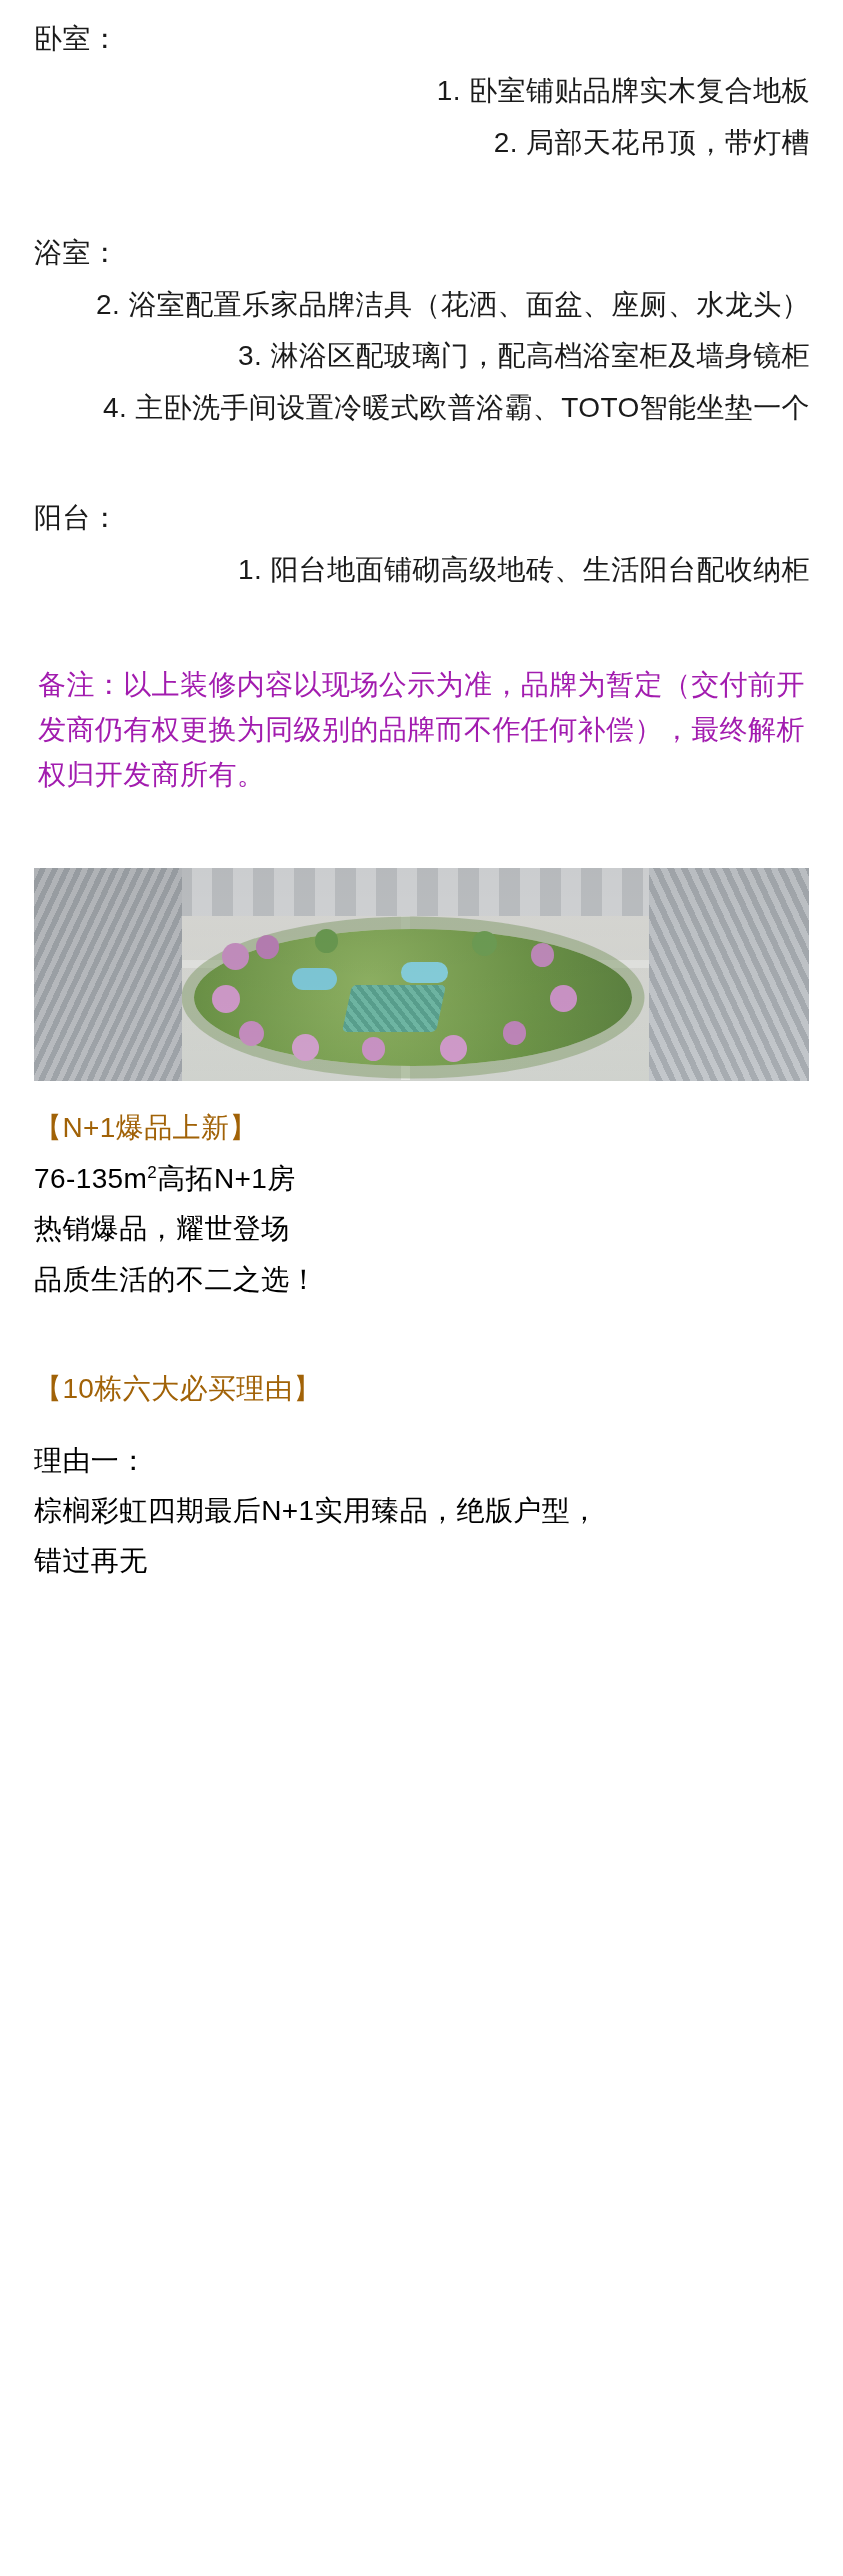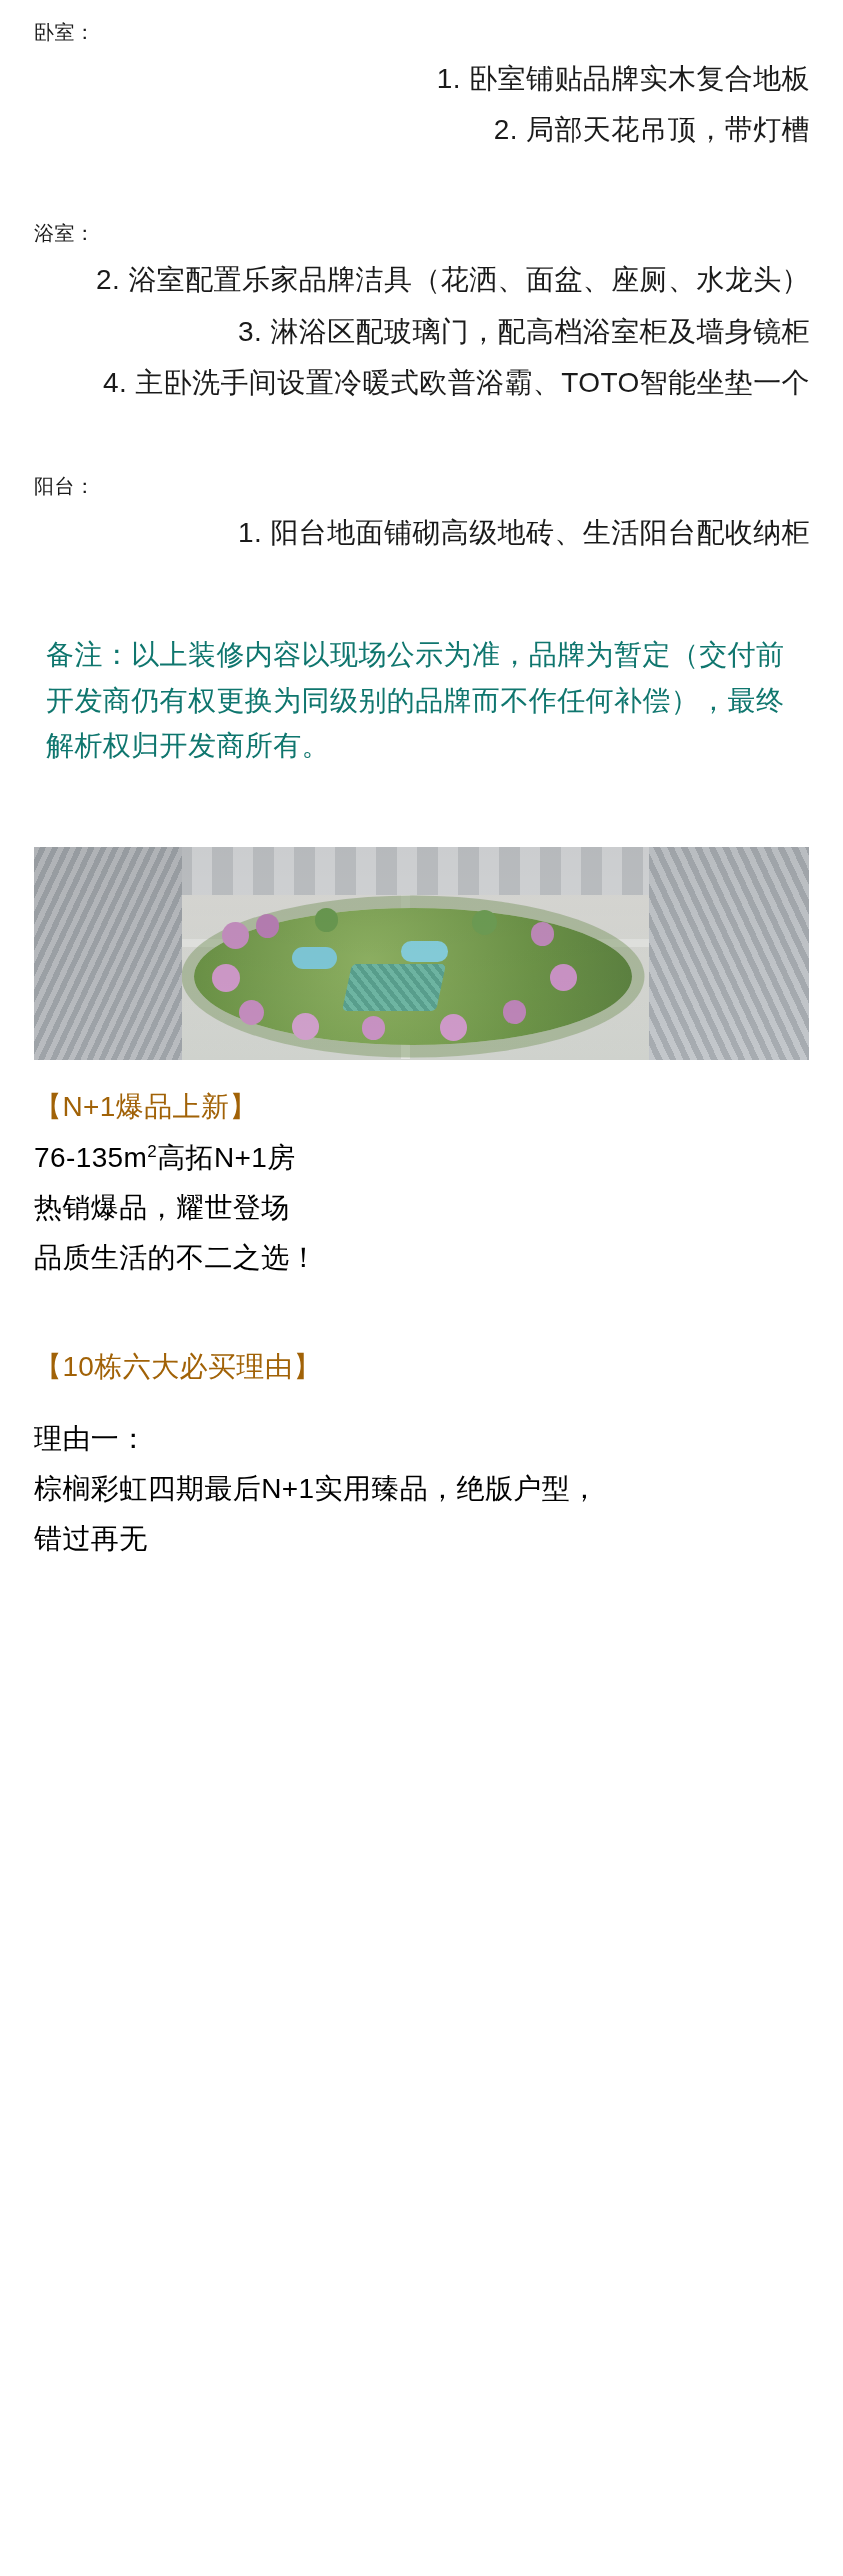--- a/index.html
+++ b/index.html
@@ -12,21 +12,21 @@
     min-height: 2576px;
     font-family: "Liberation Sans", sans-serif;
     color: #1a1a1a;
   }
   .page {
     width: 844px;
     box-sizing: border-box;
     padding: 17px 34px 0 34px;
   }
   .sec-title {
-    font-size: 20px;
+    font-size: 28px;
     line-height: 1.55;
     margin: 0 0 7.8px 0;
     color: #1a1a1a;
     letter-spacing: 0.4px;
   }
   .line {
     font-size: 28px;
     line-height: 1.62;
     margin: 0 0 4.7px 0;
     color: #000000;
@@ -47,22 +47,22 @@
     letter-spacing: 0.4px;
     text-align: right;
   }
   .gap-sm { height: 20.3px; }
   .gap-lg { height: 59px; }
 
   .note {
     font-size: 28px;
     line-height: 1.62;
     letter-spacing: 0.4px;
-    color: #0f766e;
-    margin: 12px;
+    color: #a21caf;
+    margin: 4px;
     text-indent: 0;
   }
 
   
   .photo-wrap {
     width: 775px;
     height: 213px;
     margin: 7.8px 0 23.4px 0;
     overflow: hidden;
     position: relative;

